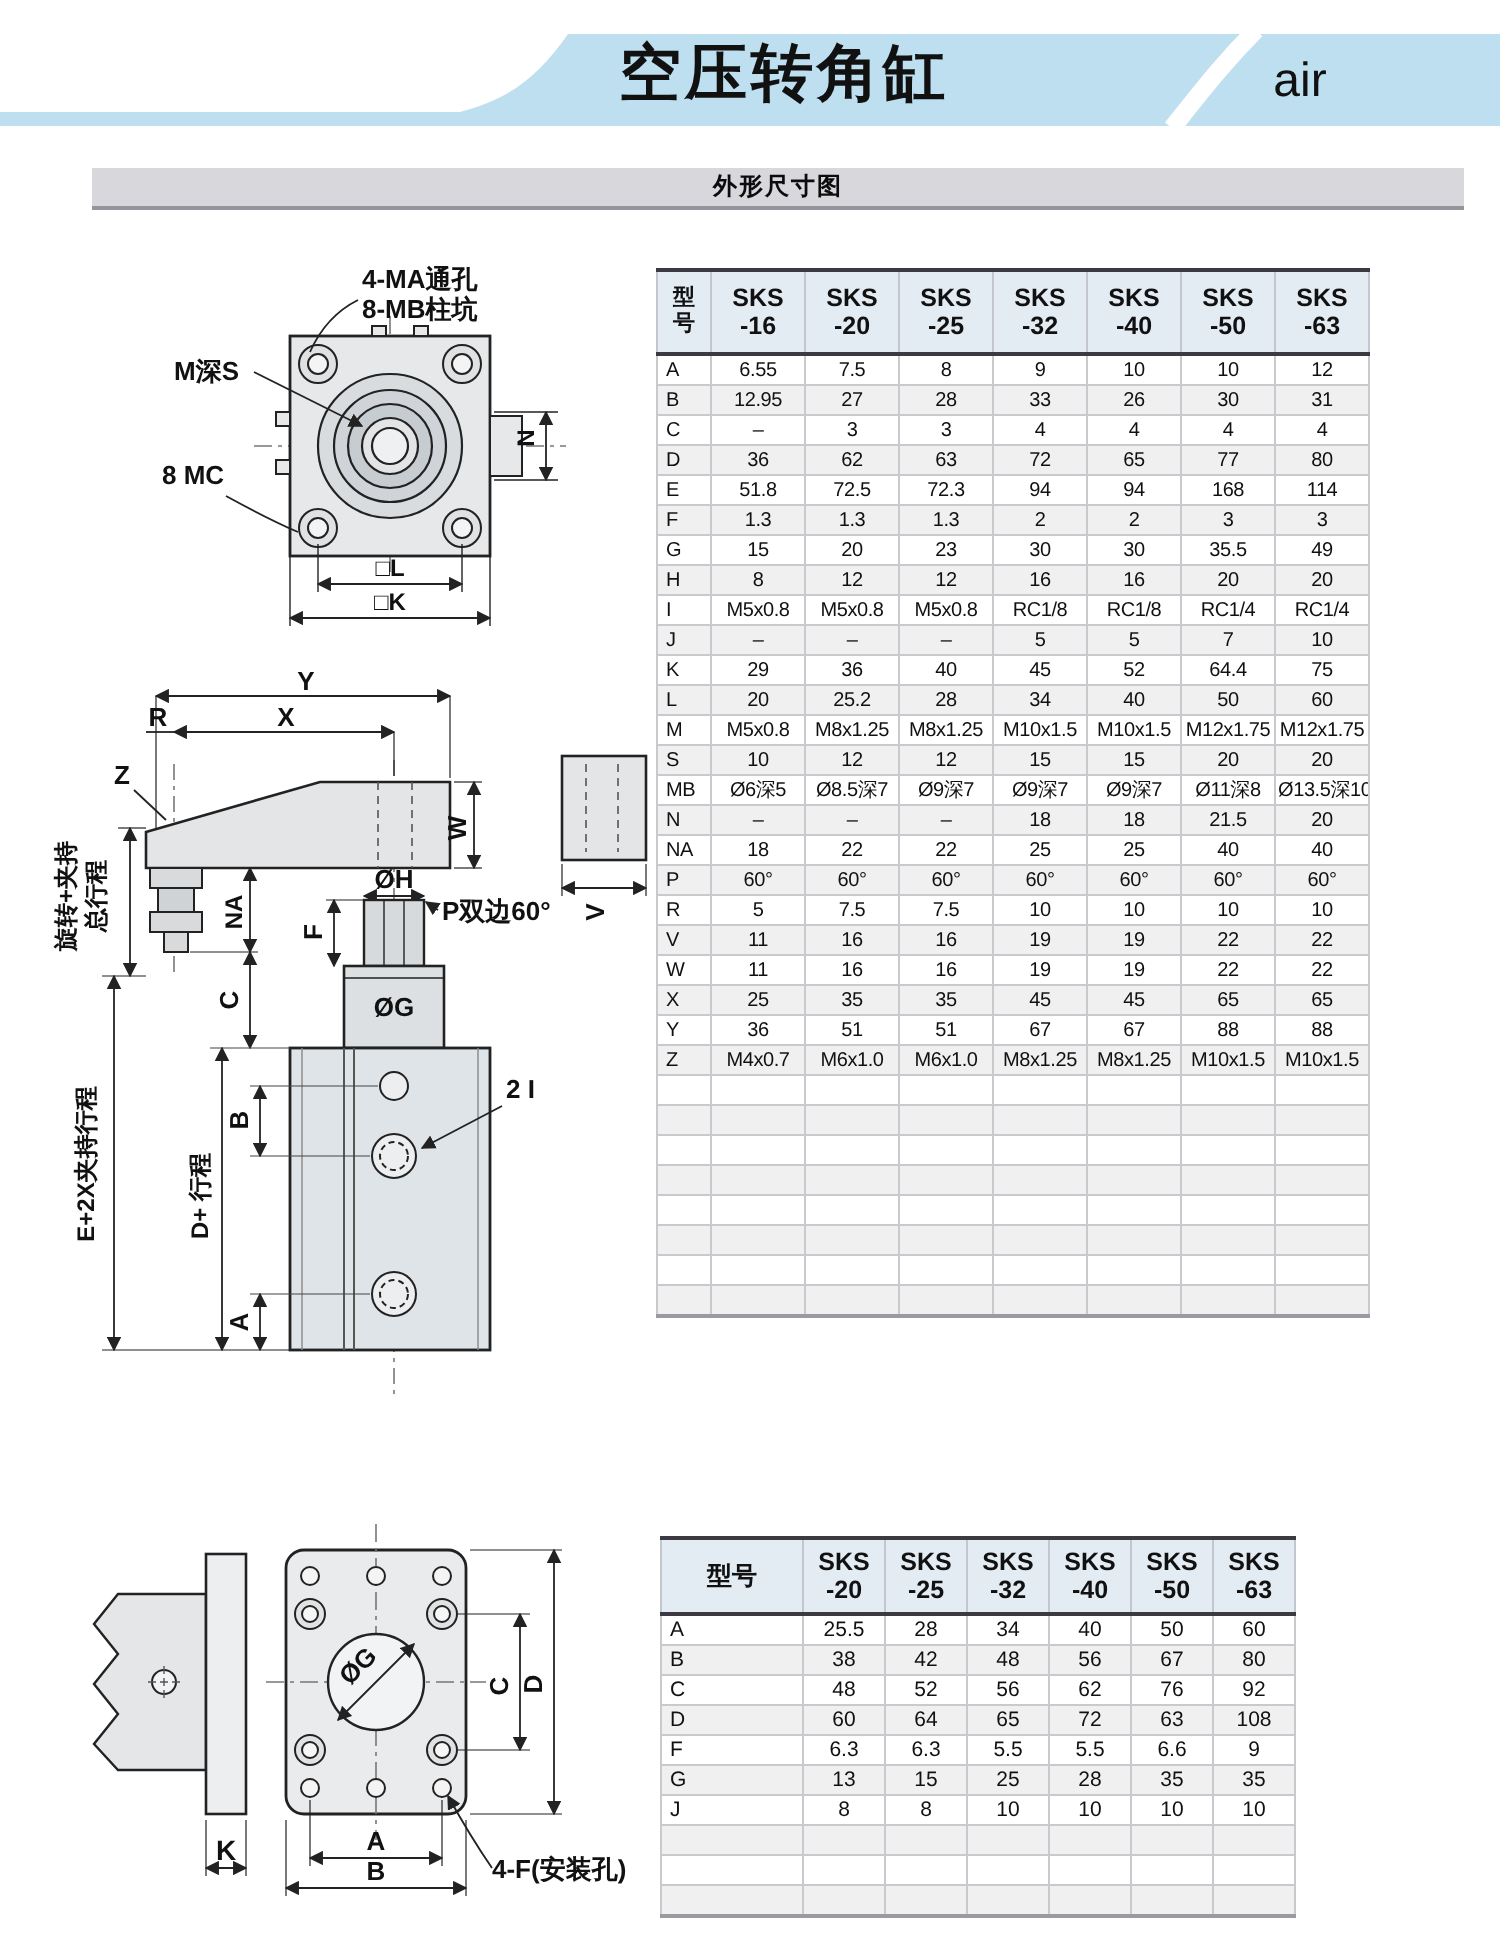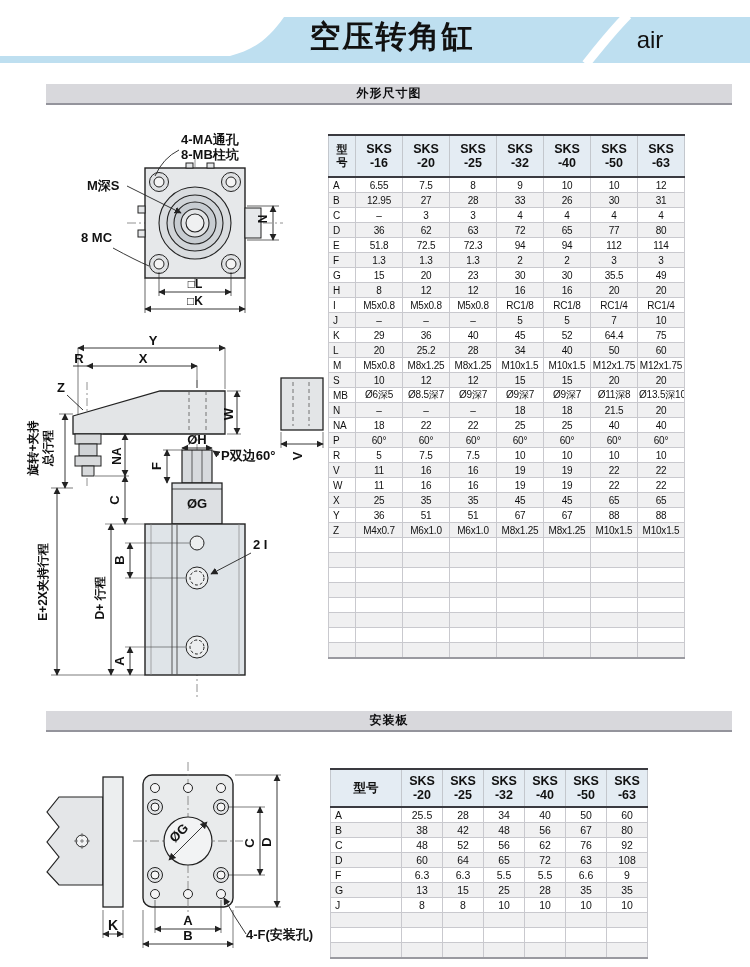--- a/index.html
+++ b/index.html
@@ -164,21 +164,21 @@
           <td>77</td>
           <td>80</td>
         </tr>
         <tr>
           <td class="lbl">E</td>
           <td>51.8</td>
           <td>72.5</td>
           <td>72.3</td>
           <td>94</td>
           <td>94</td>
-          <td>112</td>
+          <td>168</td>
           <td>114</td>
         </tr>
         <tr>
           <td class="lbl">F</td>
           <td>1.3</td>
           <td>1.3</td>
           <td>1.3</td>
           <td>2</td>
           <td>2</td>
           <td>3</td>
@@ -552,21 +552,20 @@
 
     <line x1="80" y1="188" x2="120" y2="188" stroke="#444" stroke-width="0.6"></line>
     <line x1="86" y1="188" x2="86" y2="339" stroke="#222" stroke-width="0.9" marker-start="url(#a2)" marker-end="url(#a2)"></line>
     <text x="79" y="262" font-size="12" font-weight="bold" transform="rotate(-90 79,262)" text-anchor="middle">D+ 行程</text>
 
     <line x1="100" y1="311" x2="160" y2="311" stroke="#444" stroke-width="0.6"></line>
     <line x1="105" y1="311" x2="105" y2="339" stroke="#222" stroke-width="0.9" marker-start="url(#a2)" marker-end="url(#a2)"></line>
     <text x="99" y="325" font-size="13" font-weight="bold" transform="rotate(-90 99,325)" text-anchor="middle">A</text>
   </svg>
 
-  <div class="section-bar" style="top:711px">安装板</div>
 
   <svg class="abs" style="left:25px;top:750px" width="300" height="215" viewBox="0 0 300 215">
     <defs>
       <marker id="a3" viewBox="0 0 10 10" refX="9" refY="5" markerWidth="8" markerHeight="8" orient="auto-start-reverse">
           <path d="M0,0L10,5L0,10z" fill="#222"></path>
         </marker>
     </defs>
 
     <path d="M78,47 L34,47 L22,62 L34,77 L22,92 L34,107 L22,122 L34,135 L78,135 Z" fill="#e4e6e8" stroke="#222" stroke-width="1.2"></path>
     <circle cx="57" cy="91" r="6" fill="#f2f3f4" stroke="#222"></circle>

